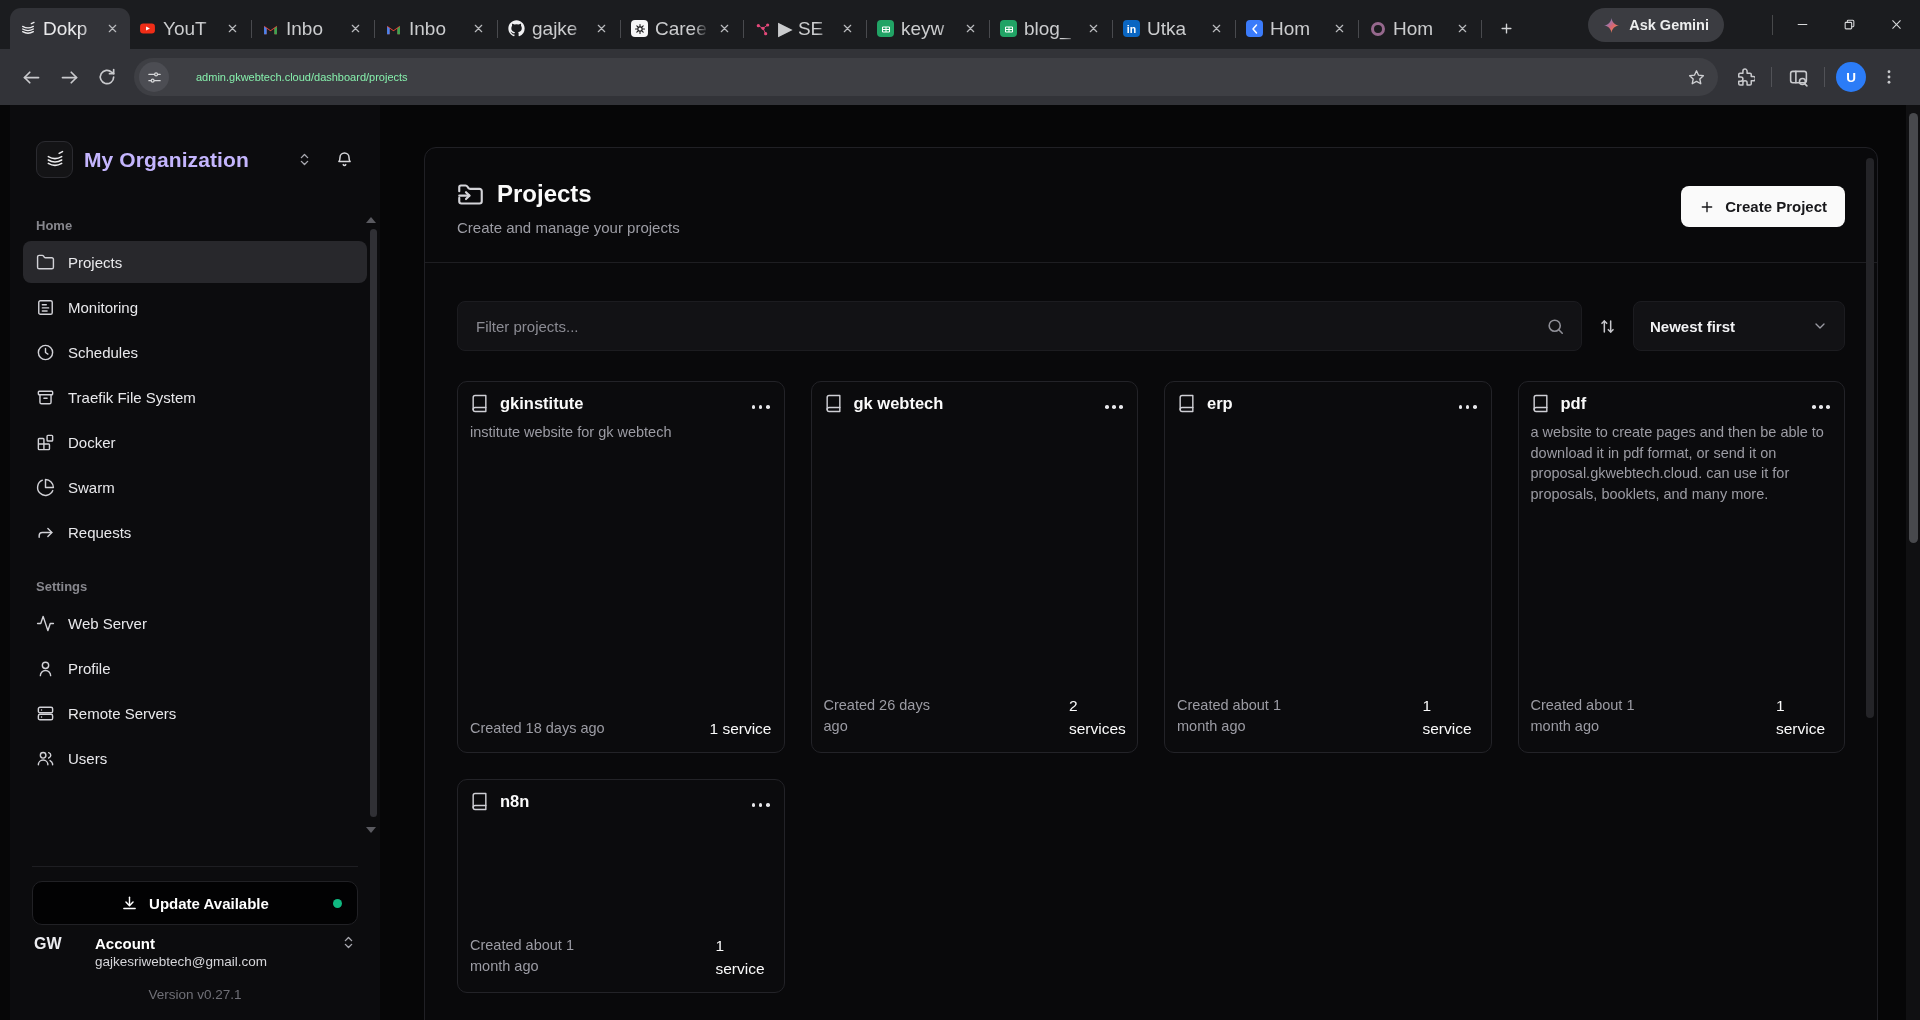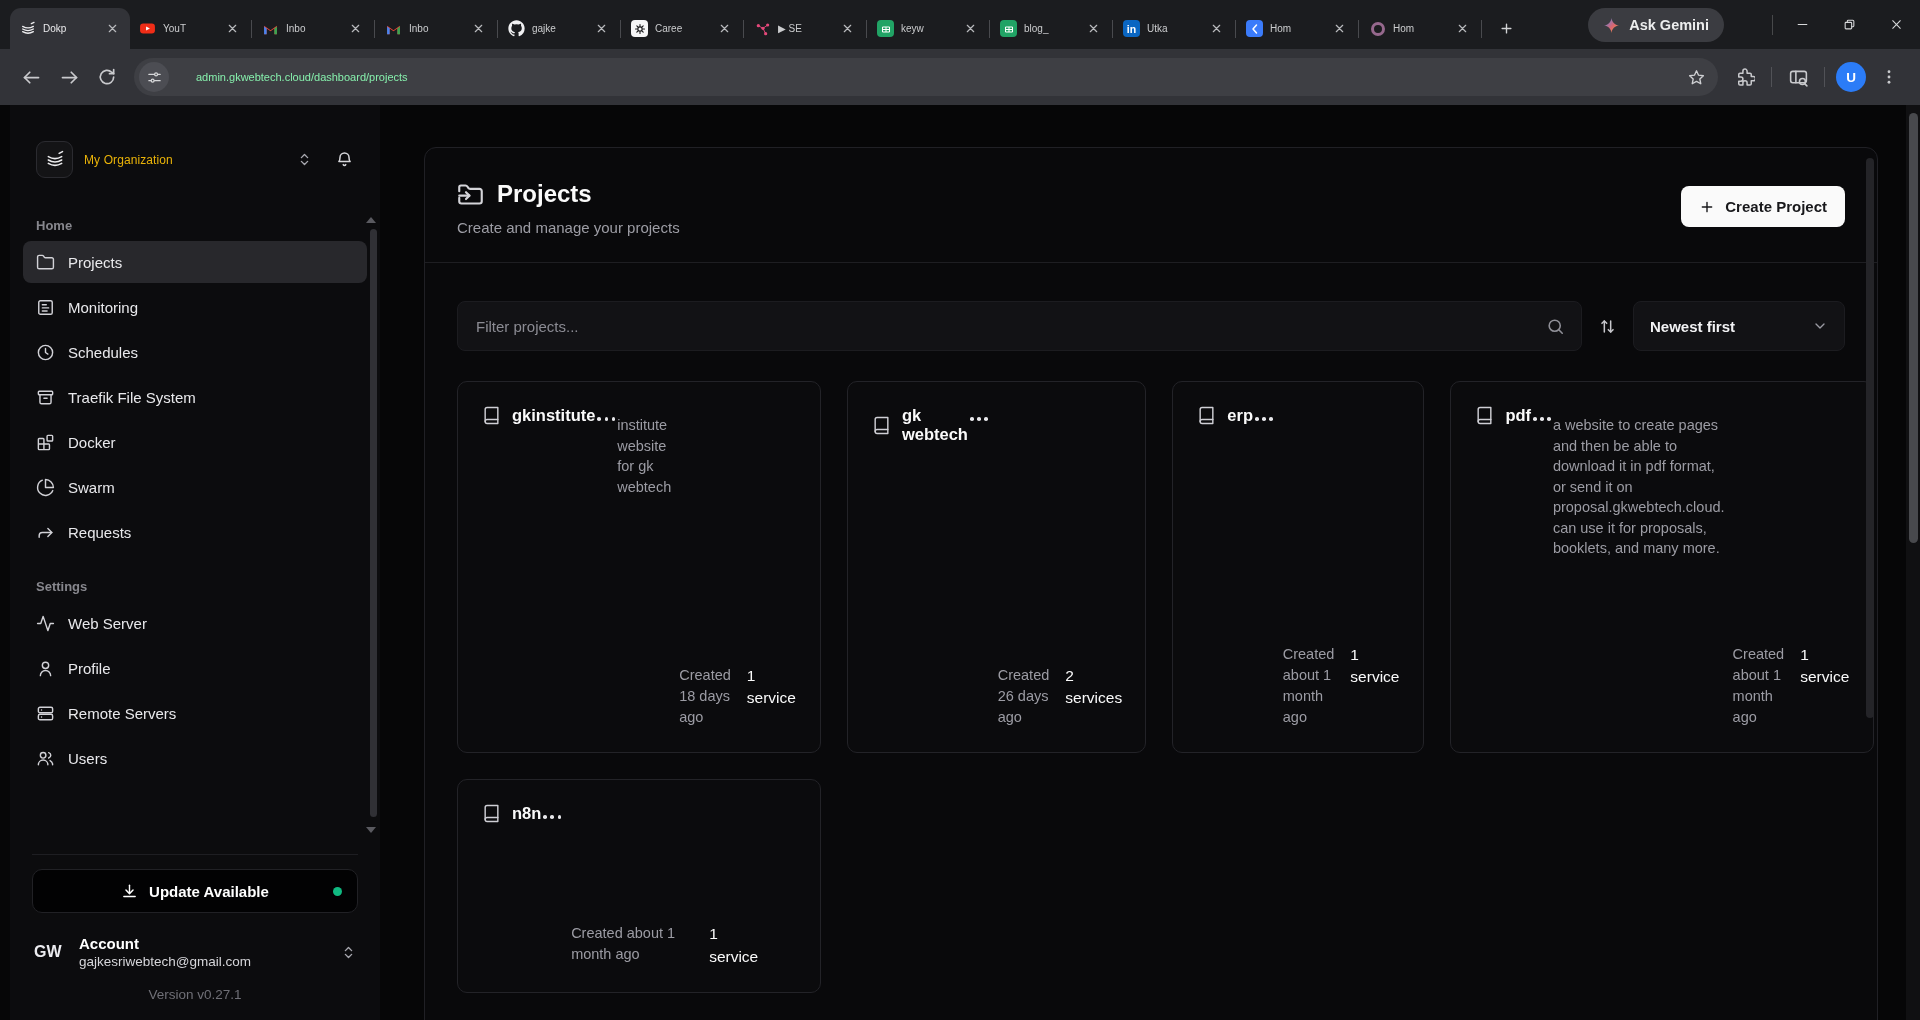--- a/index.html
+++ b/index.html
@@ -2,21 +2,21 @@
 <html><head>
 <meta charset="utf-8">
 <style>
   *{box-sizing:border-box}
   html,body{margin:0;padding:0}
   body{width:1920px;height:1020px;overflow:hidden;background:#060607;font-family:"Liberation Sans",sans-serif;-webkit-font-smoothing:antialiased}
   svg.i{fill:none;stroke:currentColor;stroke-width:1.8;stroke-linecap:round;stroke-linejoin:round;display:block}
 
   
   .tabstrip{position:absolute;top:0;left:0;right:0;height:49px;background:#1b1c1f;display:flex;align-items:flex-end;padding-left:10px}
-  .tab{width:120px;height:41px;display:flex;align-items:center;gap:7px;padding:0 9px;border-radius:11px 11px 0 0;color:#cbccce;font-size:10px;position:relative;flex:none}
+  .tab{width:120px;height:41px;display:flex;align-items:center;gap:7px;padding:0 9px;border-radius:11px 11px 0 0;color:#cbccce;font-size:19px;position:relative;flex:none}
   .tab.active{background:#323338;color:#e9e9eb}
   .tab .fav{width:17px;height:17px;flex:none;display:flex;align-items:center;justify-content:center}
   .tab .lbl{flex:1;overflow:hidden;white-space:nowrap;-webkit-mask-image:linear-gradient(90deg,#000 72%,transparent)}
   .tab .x{width:17px;height:17px;flex:none;color:#b9babd;display:flex;align-items:center;justify-content:center}
   .ts{width:1px;height:18px;background:#494a4e;margin:0 1px 11px;flex:none}
   .newtab{width:30px;height:30px;margin:0 0 6px 8px;border-radius:50%;display:flex;align-items:center;justify-content:center;color:#d2d3d5;flex:none}
   .gemini{position:absolute;right:196px;top:8px;height:34px;border-radius:17px;background:#3b3c41;display:flex;align-items:center;gap:9px;padding:0 15px;color:#eceded;font-size:14.5px;font-weight:700}
   .winctl{position:absolute;right:0;top:0;height:49px;display:flex;align-items:center}
   .winctl .wc{width:47px;height:49px;display:flex;align-items:center;justify-content:center;color:#d7d8da}
   .wc-sep{width:1px;height:20px;background:#47484a;margin-right:6px}
@@ -28,35 +28,35 @@
   .url{flex:1;margin-left:27px;color:#86efac;font-size:11px;white-space:nowrap;overflow:hidden}
   .star{width:32px;height:32px;display:flex;align-items:center;justify-content:center;color:#cfd0d3;flex:none}
   .tsep2{width:1px;height:20px;background:#515257;margin:0 7px;flex:none}
   .avatar{width:30px;height:30px;border-radius:50%;background:#2b7cf7;color:#fff;font-size:13.5px;font-weight:700;display:flex;align-items:center;justify-content:center;flex:none;margin:0 4px}
 
   
   .appbg{position:absolute;top:105px;left:0;right:0;bottom:0;background:#060607}
   .sidebar{position:absolute;top:105px;left:10px;bottom:0;width:370px;background:#0c0c0e;padding:36px 26px 0;overflow:hidden}
   .orgrow{display:flex;align-items:center;gap:11px}
   .orglogo{width:37px;height:37px;border-radius:9px;border:1px solid #2b2b30;background:#141416;display:flex;align-items:center;justify-content:center;color:#ececee;flex:none}
-  .orgname{flex:1;font-size:12px;font-weight:400;color:#eab308;letter-spacing:.1px}
+  .orgname{flex:1;font-size:21px;font-weight:700;color:#c4b5fd;letter-spacing:.1px}
   .icbtn{color:#a9a9b0;display:flex;align-items:center;justify-content:center}
   .sectlbl{margin:40px 0 8px;font-size:13px;font-weight:700;color:#87878d}
   .sectlbl.second{margin-top:26px}
   .sitem{display:flex;align-items:center;gap:13px;height:42px;padding:0 13px;margin:0 -13px 3px;border-radius:8px;font-size:15px;color:#e9e9ec}
   .sitem.active{background:#28282c}
   .sitem .sic{width:19px;height:19px;color:#d2d2d7;flex:none}
   .sb-arrow{position:absolute;right:4px;width:0;height:0;border-left:5px solid transparent;border-right:5px solid transparent}
   .sb-arrow.up{top:112px;border-bottom:6px solid #5a5a60}
   .sb-arrow.down{top:722px;border-top:6px solid #5a5a60}
   .sb-thumb{position:absolute;right:3px;top:124px;height:588px;width:7px;border-radius:4px;background:#303035}
   .side-bottom{position:absolute;left:22px;right:22px;bottom:10px;border-top:1px solid #1e1e22;padding-top:14px;background:#0c0c0e}
   .updbtn{position:relative;width:100%;height:44px;border-radius:10px;background:#020203;border:1px solid #212125;color:#fff;font-size:15px;font-weight:700;display:flex;align-items:center;justify-content:center;gap:11px}
   .upddot{position:absolute;right:15px;top:50%;margin-top:-4.5px;width:9px;height:9px;border-radius:50%;background:#10b981}
-  .acctrow{display:flex;align-items:center;gap:11px;margin:22px 2px 0}
+  .acctrow{display:flex;align-items:flex-start;gap:27px;margin:10px 2px 0}
   .gw{font-size:16px;font-weight:600;color:#ececf0;width:34px;flex:none}
   .acctcol{flex:1;min-width:0}
   .accttitle{font-size:15px;font-weight:700;color:#fff}
   .acctmail{font-size:13.5px;color:#d6d6da;margin-top:2px;white-space:nowrap;overflow:hidden}
   .version{text-align:center;font-size:13.5px;color:#707077;margin:18px 0 8px}
 
   
   .panel{position:absolute;left:424px;top:147px;width:1454px;height:902px;background:#09090b;border:1px solid #202025;border-radius:12px;overflow:hidden}
   .phead{display:flex;align-items:flex-start;justify-content:space-between;padding:32px 32px 26px;border-bottom:1px solid #1e1e22}
   .ptitle-row{display:flex;align-items:center;gap:13px;color:#d4d4d9}
@@ -66,21 +66,21 @@
   .pbody{padding:38px 32px}
   .filterrow{display:flex;align-items:center;gap:14px}
   .filter{flex:1;height:50px;background:#121215;border:1px solid #1c1c20;border-radius:8px;display:flex;align-items:center;padding:0 16px}
   .filter input{flex:1;background:transparent;border:0;outline:0;color:#e4e4e8;font-size:15px;font-family:inherit}
   .filter input::placeholder{color:#8b8b93}
   .filter .sic{color:#8f8f97}
   .sorticon{color:#c8c8cd;margin:0 2px}
   .select{width:212px;height:50px;background:#121215;border:1px solid #1c1c20;border-radius:8px;display:flex;align-items:center;justify-content:space-between;padding:0 16px;color:#f2f2f4;font-size:15px;font-weight:600}
   .select .sic{color:#9a9aa2}
   .grid{margin-top:30px;display:grid;grid-template-columns:repeat(4,1fr);gap:26px}
-  .card{background:#0b0b0d;border:1px solid #232328;border-radius:10px;padding:24px;display:flex;flex-direction:row;min-height:214px}
+  .card{background:#0b0b0d;border:1px solid #232328;border-radius:10px;padding:12px;display:flex;flex-direction:column;min-height:214px}
   .grid .card:nth-child(-n+4){min-height:372px}
   .cardtop{display:flex;align-items:flex-start;justify-content:space-between}
   .cardtitle{display:flex;align-items:center;gap:11px;font-size:16.5px;font-weight:700;color:#fafafa}
   .cardtitle .sic{width:19px;height:19px;color:#cfcfd5}
   .dots{display:flex;gap:3.5px;margin-top:9px;padding:2px}
   .dots i{width:3.6px;height:3.6px;border-radius:50%;background:#e7e7ea}
   .desc{margin-top:9px;font-size:14.5px;line-height:1.42;color:#9c9ca4;padding-right:8px}
   .cfoot{margin-top:auto;display:flex;align-items:flex-start;justify-content:space-between;gap:16px;padding-top:14px}
   .created{font-size:14.5px;line-height:1.45;color:#9c9ca4}
   .svc{font-size:15.5px;line-height:1.45;color:#fafafa;font-weight:500;text-align:left}

